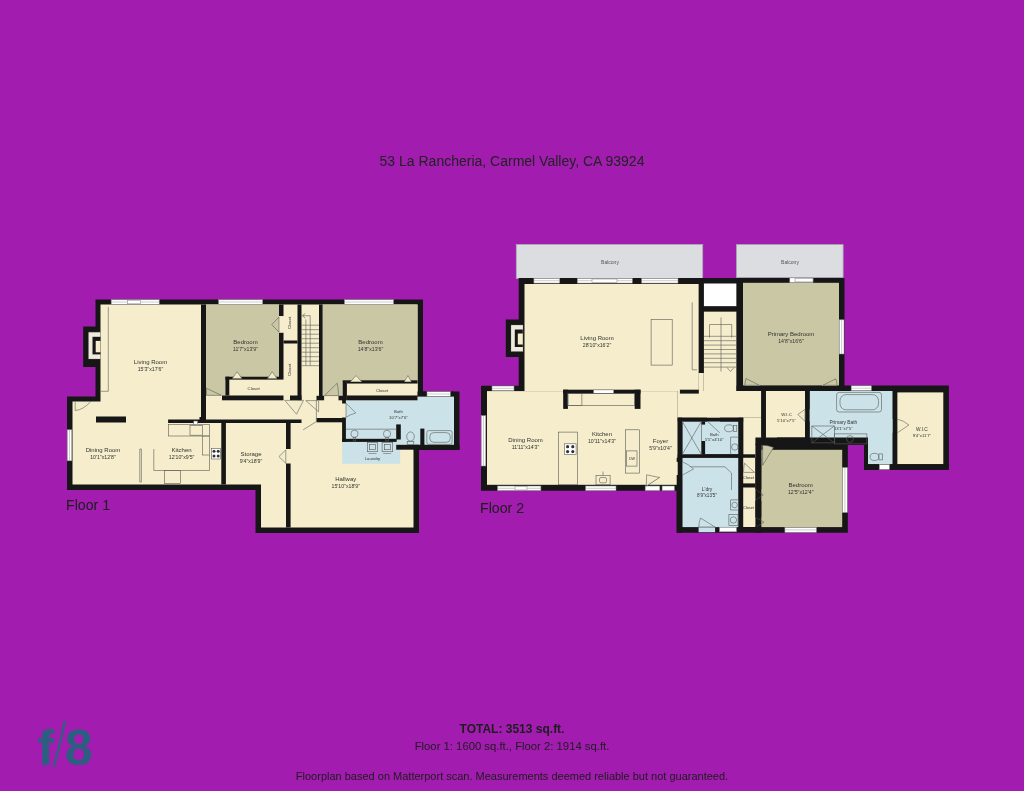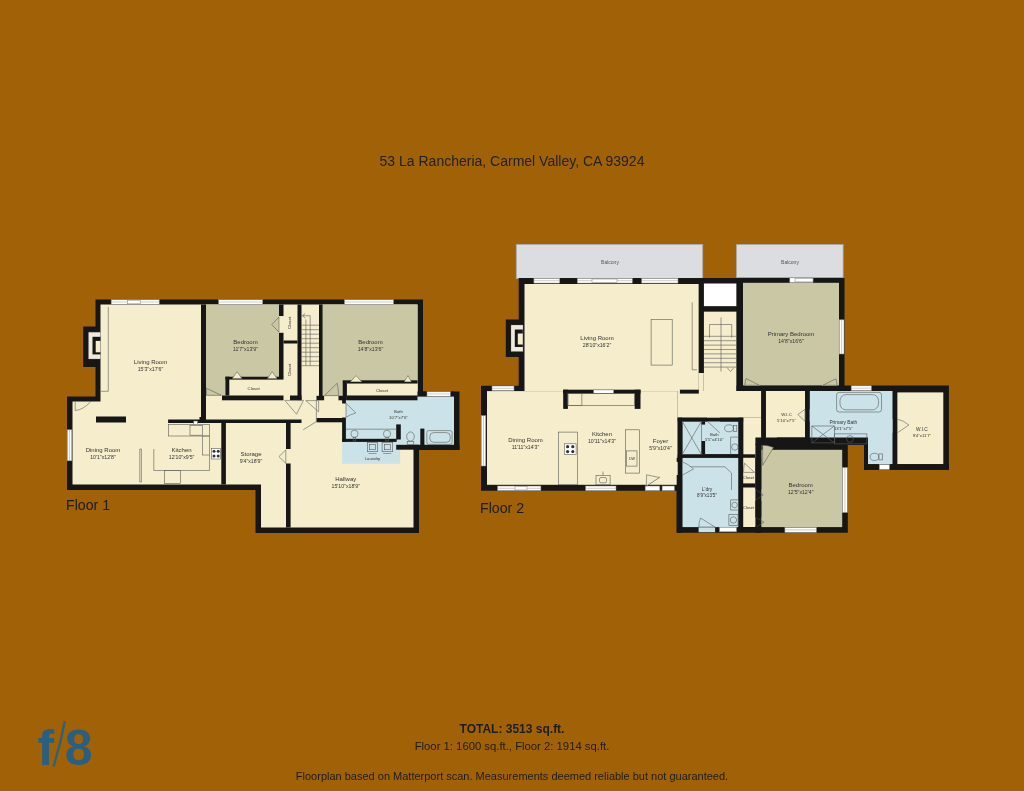--- a/index.html
+++ b/index.html
@@ -1,16 +1,16 @@
 <!DOCTYPE html>
 <html><head>
 <meta charset="utf-8">
 <style>
 html,body{margin:0;padding:0;background:#fff;}
-#page{position:relative;width:1024px;height:791px;background:#a16207;overflow:hidden;}
+#page{position:relative;width:1024px;height:791px;background:#a21caf;overflow:hidden;}
 text{font-family:"Liberation Sans",sans-serif;}
 .w{fill:#161616;}
 .cream{fill:#F5EDCB;}
 .olive{fill:#C9C7A4;}
 .blue{fill:#CBE3E8;}
 .thin{stroke:#5a5a5a;stroke-width:0.6;fill:none;}
 .thinf{stroke:#5a5a5a;stroke-width:0.6;fill:#fff;}
 .win{fill:#fff;stroke:#8a8a8a;stroke-width:0.55;}
 .wl{stroke:#9a9a9a;stroke-width:0.5;}
 .door{fill:#F3ECCB;stroke:#555;stroke-width:0.55;}

